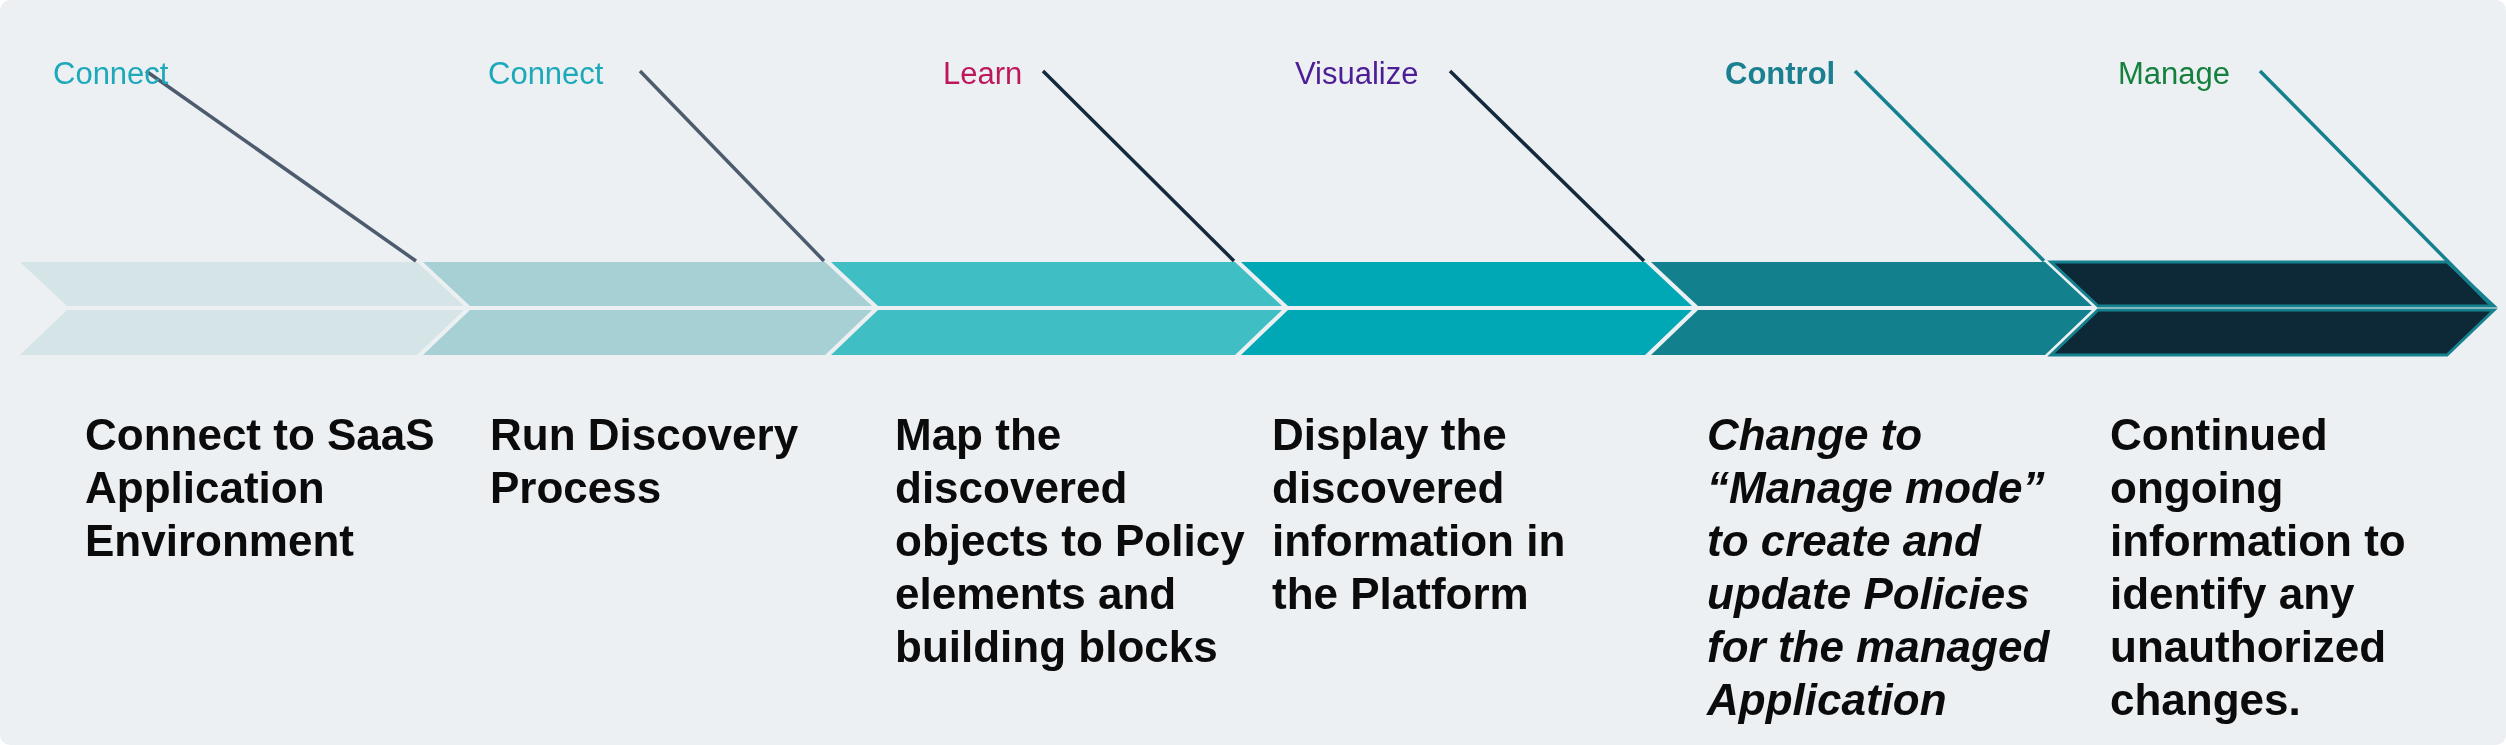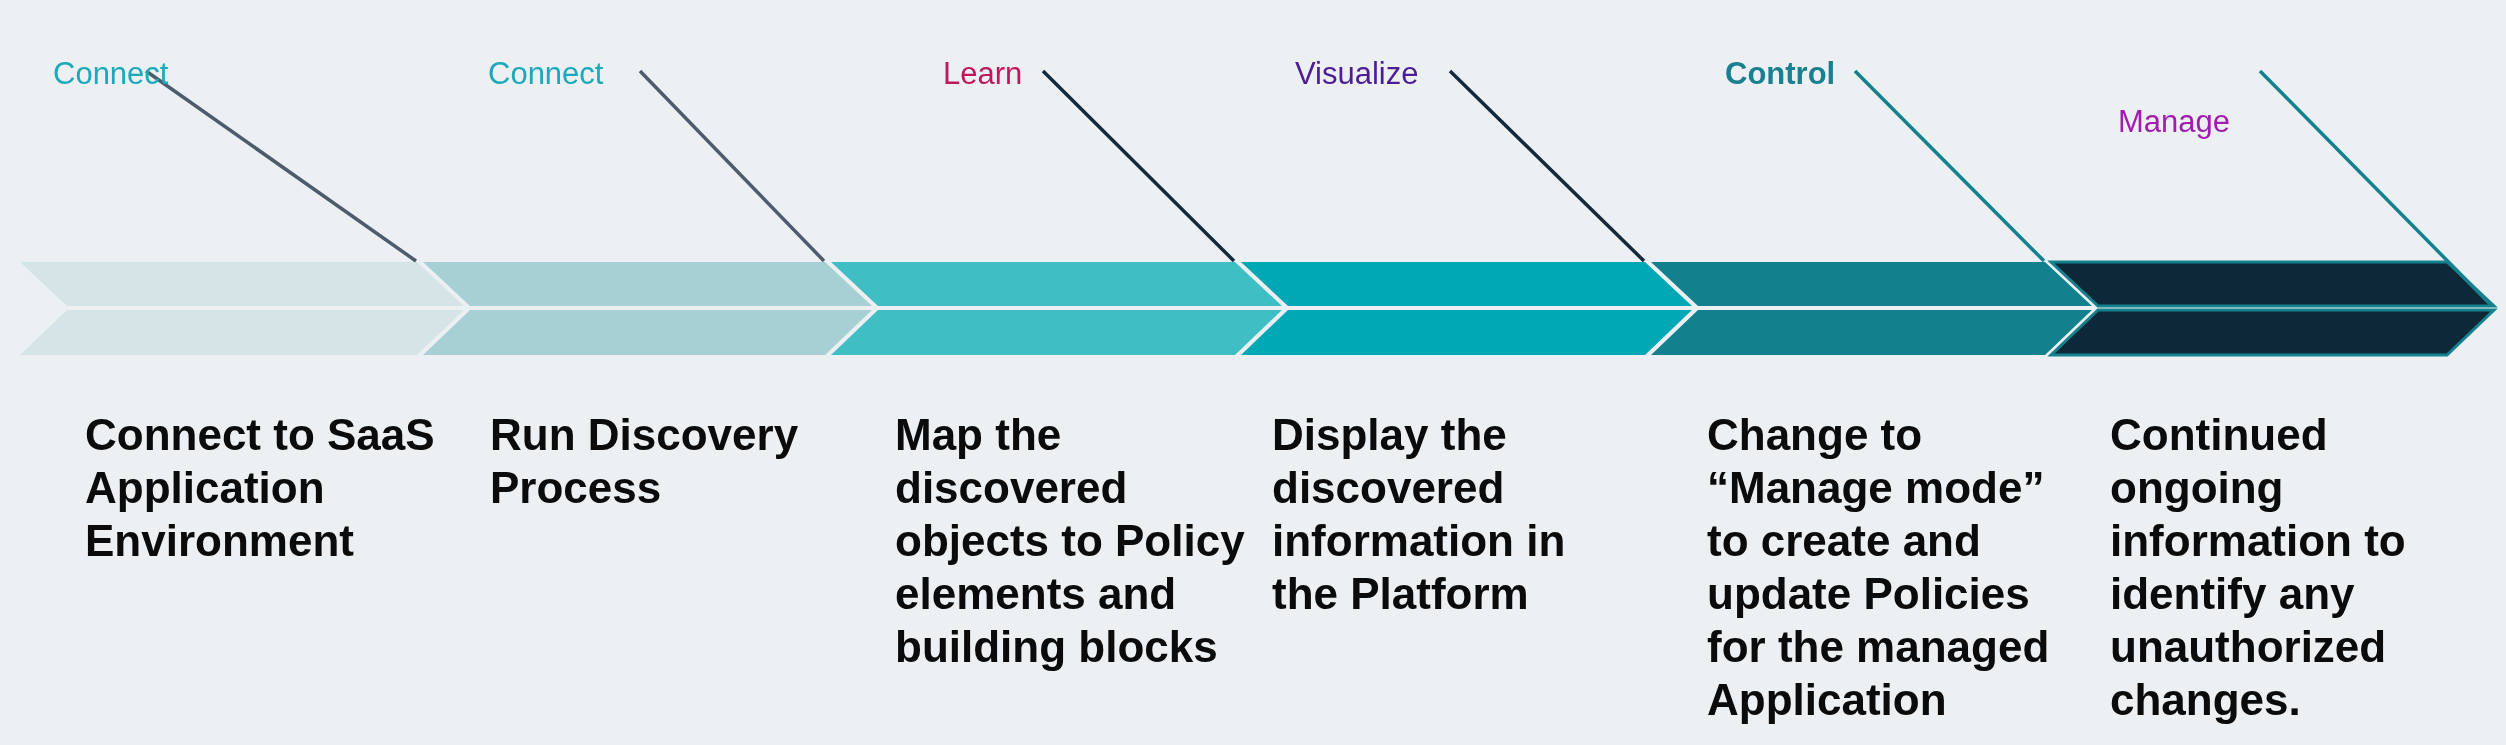--- a/index.html
+++ b/index.html
@@ -2,20 +2,21 @@
 <html><head>
 <meta charset="utf-8">
 <style>
   html,body{margin:0;padding:0;}
   .canvas{
     position:relative;
     width:2506px;height:745px;
     background:#edf0f3;
     overflow:hidden;
     font-family:"Liberation Sans", sans-serif;
+    border-radius:10px;
   }
   #band-svg{position:absolute;left:0;top:0;}
   .stage-label{
     position:absolute;
     top:56px;
     font-size:31px;
     line-height:36px;
     font-weight:400;
     white-space:nowrap;
   }
@@ -53,38 +54,38 @@
       <polygon points="2051,262 2447,262 2494,306 2098,306" fill="#0d2938" stroke="#15818e" stroke-width="3" stroke-linejoin="miter"></polygon>
       <polygon points="2098,310 2494,310 2447,355 2051,355" fill="#0d2938" stroke="#15818e" stroke-width="3" stroke-linejoin="miter"></polygon>
       <line x1="2260" y1="71" x2="2490" y2="304" stroke="#15818e" stroke-width="3.5"></line>
     </svg>
   <div id="labels-layer">
       <div class="stage-label" style="left: 53px; color: rgb(28, 169, 186);">Connect</div>
       <div class="stage-label" style="left: 488px; color: rgb(28, 169, 186);">Connect</div>
       <div class="stage-label" style="left: 943px; color: #be185d;">Learn</div>
       <div class="stage-label" style="left: 1295px; color: #4c1d95;">Visualize</div>
       <div class="stage-label" style="left: 1725px; color: rgb(26, 127, 143); font-weight: bold;">Control</div>
-      <div class="stage-label" style="left: 2118px; color: #a21caf; margin-top: 48px;">Manage</div>
+      <div class="stage-label" style="left: 2118px; color: #15803d;">Manage</div>
     </div>
   <div id="descs-layer">
       <div class="stage-desc" style="left: 85px;">Connect to SaaS
 Application
 Environment</div>
       <div class="stage-desc" style="left: 490px;">Run Discovery
 Process</div>
       <div class="stage-desc" style="left: 895px;">Map the
 discovered
 objects to Policy
 elements and
 building blocks</div>
       <div class="stage-desc" style="left: 1272px;">Display the
 discovered
 information in
 the Platform</div>
-      <div class="stage-desc" style="left: 1707px;">Change to
+      <div class="stage-desc" style="left: 1707px; font-style: italic;">Change to
 “Manage mode”
 to create and
 update Policies
 for the managed
 Application</div>
       <div class="stage-desc" style="left: 2110px;">Continued
 ongoing
 information to
 identify any
 unauthorized

